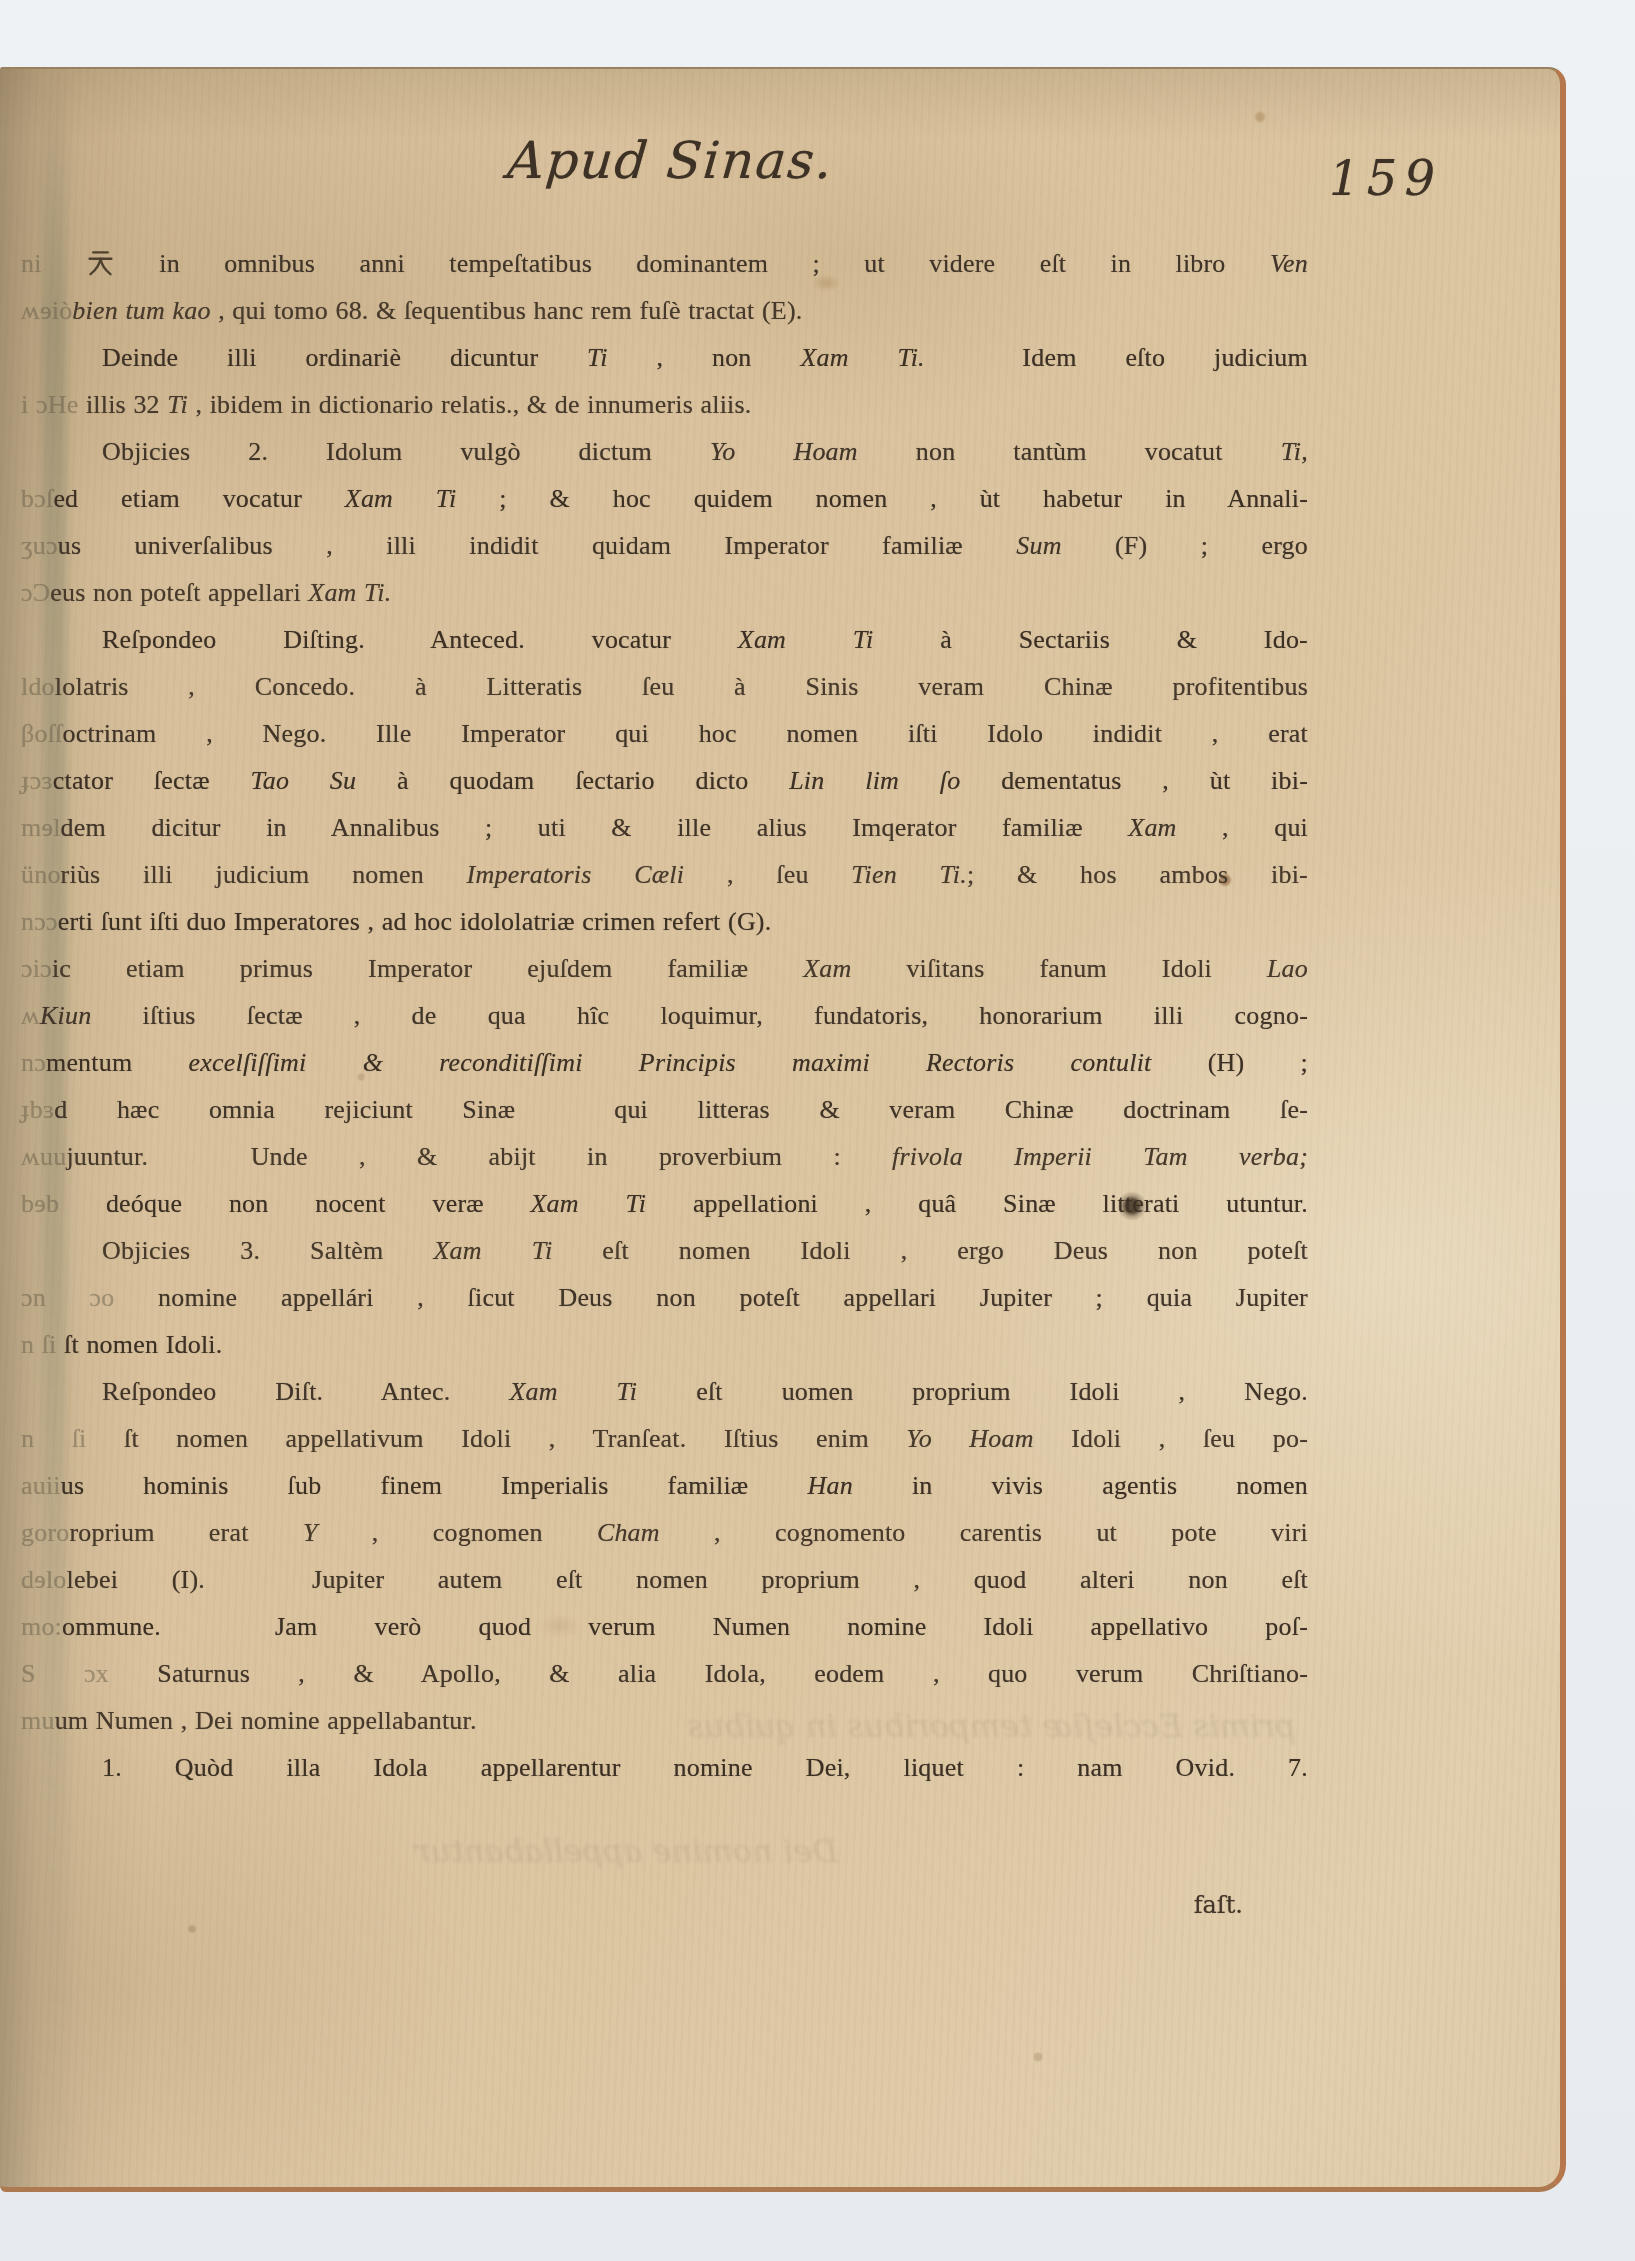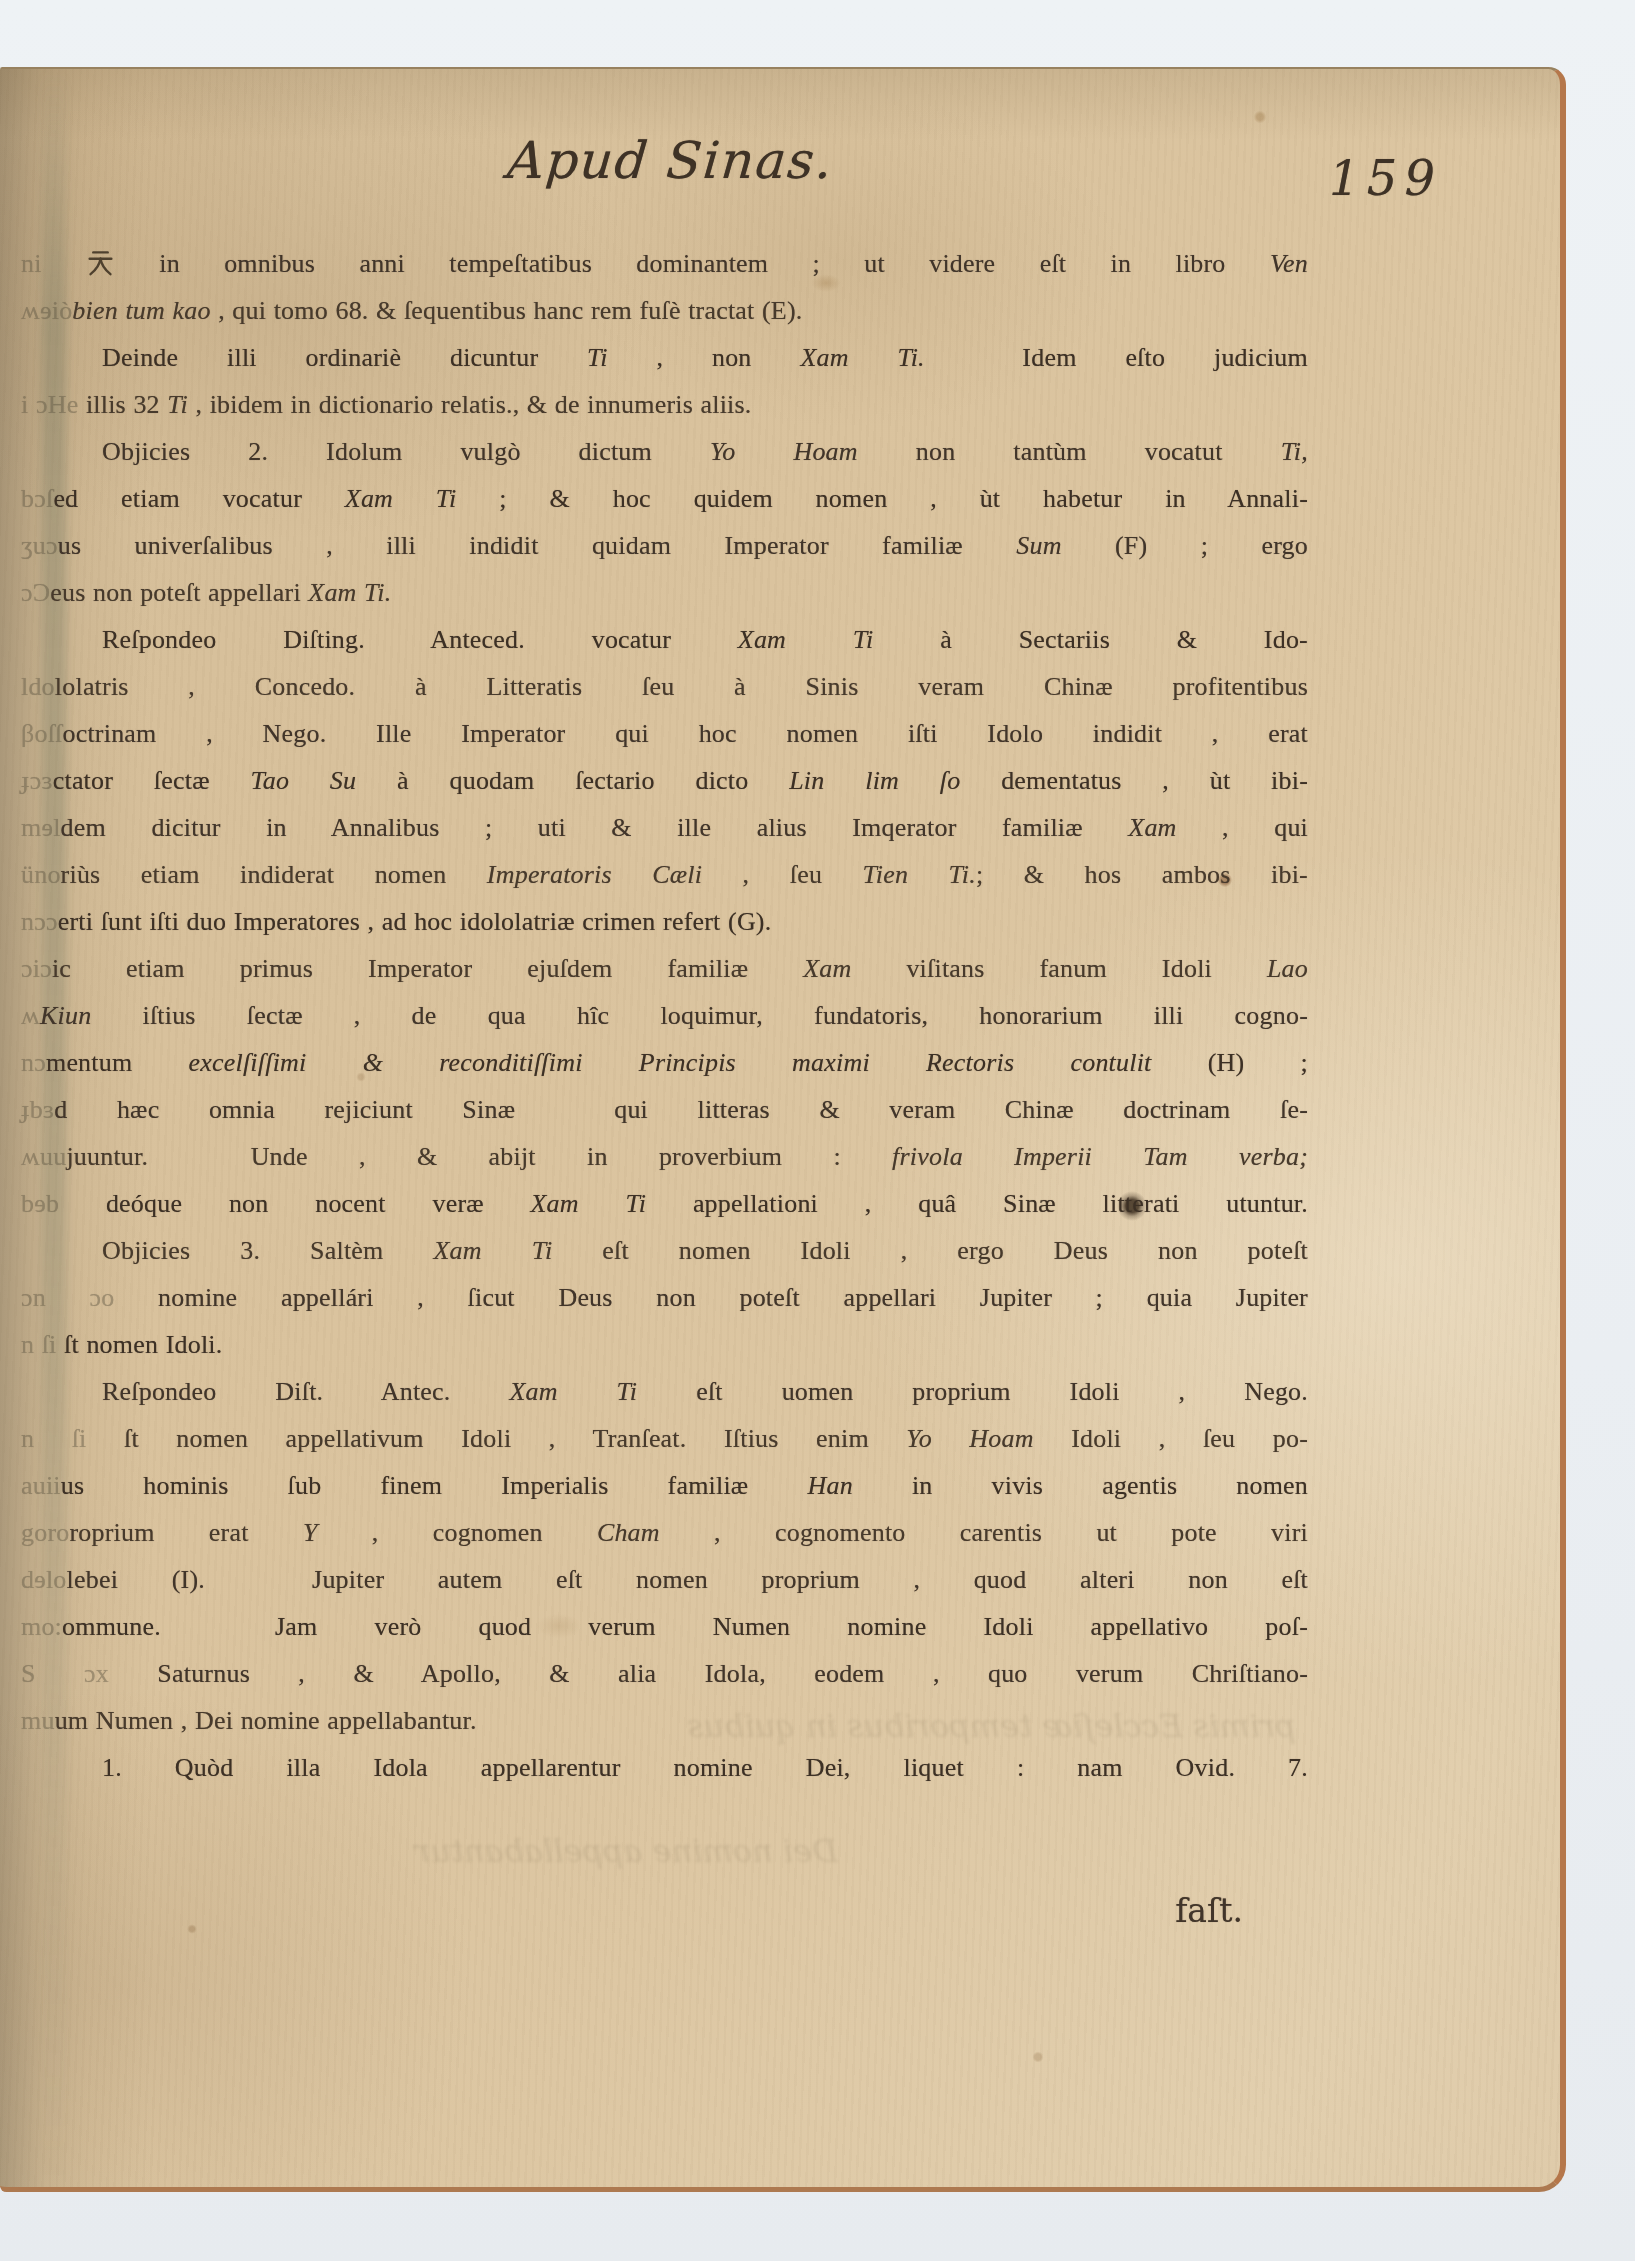--- a/index.html
+++ b/index.html
@@ -44,21 +44,21 @@
   .line{height:47px;line-height:47px;text-align:justify;text-align-last:justify;}
   .line.nojust{text-align-last:left;}
   .line.ind{padding-left:81px;}
   .line:nth-child(2n){color:#473a2c;}
   .line:nth-child(3n){color:#3c3025;}
   .pre{opacity:.42;filter:blur(0.6px);color:#57503d;}
   .it{font-style:italic;}
   .hanzi{display:inline-block;vertical-align:-4px;}
   .hanzi svg{display:block;}
   .catchword{position:absolute;left:21px;top:1822px;width:1287px;box-sizing:border-box;
-    text-align:right;padding-right:65px;font-size:33px;color:#41352a;
+    text-align:right;padding-right:65px;font-size:24px;color:#41352a;
     text-shadow:0 0 0.8px rgba(62,48,34,.55);}
   
   .st-line{position:absolute;transform:scaleX(-1);filter:blur(1.6px);opacity:.14;
     font-size:32px;font-style:italic;color:#6d5d42;white-space:nowrap;}
   .st-line:nth-child(1){left:687px;top:1638px;}
   .st-line:nth-child(2){left:415px;top:1763px;}
 </style>
 </head>
 <body>
 
@@ -84,21 +84,21 @@
         <div class="line nojust"><span class="pre">i ɔHe </span><span>illis 32 </span><span class="it">Ti</span><span> , ibidem in dictionario relatis., &amp; de innumeris aliis.</span></div>
         <div class="line ind"><span>Objicies 2. Idolum vulgò dictum </span><span class="it">Yo Hoam</span><span> non tantùm vocatut </span><span class="it">Ti,</span></div>
         <div class="line"><span class="pre">bɔſ</span><span>ed etiam vocatur </span><span class="it">Xam Ti</span><span> ; &amp; hoc quidem nomen , ùt habetur in Annali-</span></div>
         <div class="line"><span class="pre">ʒuɔ</span><span>us univerſalibus , illi indidit quidam Imperator familiæ </span><span class="it">Sum</span><span> (F) ; ergo</span></div>
         <div class="line nojust"><span class="pre">ɔƆ</span><span>eus non poteſt appellari </span><span class="it">Xam Ti.</span></div>
         <div class="line ind"><span>Reſpondeo Diſting. Anteced. vocatur </span><span class="it">Xam Ti</span><span> à Sectariis &amp; Ido-</span></div>
         <div class="line"><span class="pre">ldo</span><span>lolatris , Concedo. à Litteratis ſeu à Sinis veram Chinæ profitentibus</span></div>
         <div class="line"><span class="pre">βoſſ</span><span>octrinam , Nego. Ille Imperator qui hoc nomen iſti Idolo indidit , erat</span></div>
         <div class="line"><span class="pre">ɟɔɜ</span><span>ctator ſectæ </span><span class="it">Tao Su</span><span> à quodam ſectario dicto </span><span class="it">Lin lim ſo</span><span> dementatus , ùt ibi-</span></div>
         <div class="line"><span class="pre">mɘl</span><span>dem dicitur in Annalibus ; uti &amp; ille alius Imqerator familiæ </span><span class="it">Xam</span><span> , qui</span></div>
-        <div class="line"><span class="pre">üno</span><span>riùs etiam indiderat nomen </span><span class="it">Imperatoris Cæli</span><span> , ſeu </span><span class="it">Tien Ti.</span><span>; &amp; hos ambos ibi-</span></div>
+        <div class="line"><span class="pre">üno</span><span>riùs illi judicium nomen </span><span class="it">Imperatoris Cæli</span><span> , ſeu </span><span class="it">Tien Ti.</span><span>; &amp; hos ambos ibi-</span></div>
         <div class="line nojust"><span class="pre">nɔɔ</span><span>erti ſunt iſti duo Imperatores , ad hoc idololatriæ crimen refert (G).</span></div>
         <div class="line"><span class="pre">ɔiɔ</span><span>ic etiam primus Imperator ejuſdem familiæ </span><span class="it">Xam</span><span> viſitans fanum Idoli </span><span class="it">Lao</span></div>
         <div class="line"><span class="pre">ʍ</span><span class="it">Kiun</span><span> iſtius ſectæ , de qua hîc loquimur, fundatoris, honorarium illi cogno-</span></div>
         <div class="line"><span class="pre">nɔ</span><span>mentum </span><span class="it">excelſiſſimi &amp; reconditiſſimi Principis maximi Rectoris contulit</span><span> (H) ;</span></div>
         <div class="line"><span class="pre">ɟbɜ</span><span>d hæc omnia rejiciunt Sinæ&nbsp; qui litteras &amp; veram Chinæ doctrinam ſe-</span></div>
         <div class="line"><span class="pre">ʍuu</span><span>juuntur.&nbsp;&nbsp;Unde , &amp; abijt in proverbium : </span><span class="it">frivola Imperii Tam verba;</span></div>
         <div class="line"><span class="pre">bɘb </span><span>deóque non nocent veræ </span><span class="it">Xam Ti</span><span> appellationi , quâ Sinæ litterati utuntur.</span></div>
         <div class="line ind"><span>Objicies 3. Saltèm </span><span class="it">Xam Ti</span><span> eſt nomen Idoli , ergo Deus non poteſt</span></div>
         <div class="line"><span class="pre">ɔn ɔo </span><span>nomine appellári , ſicut Deus non poteſt appellari Jupiter ; quia Jupiter</span></div>
         <div class="line nojust"><span class="pre">n ſi </span><span>ſt nomen Idoli.</span></div>

